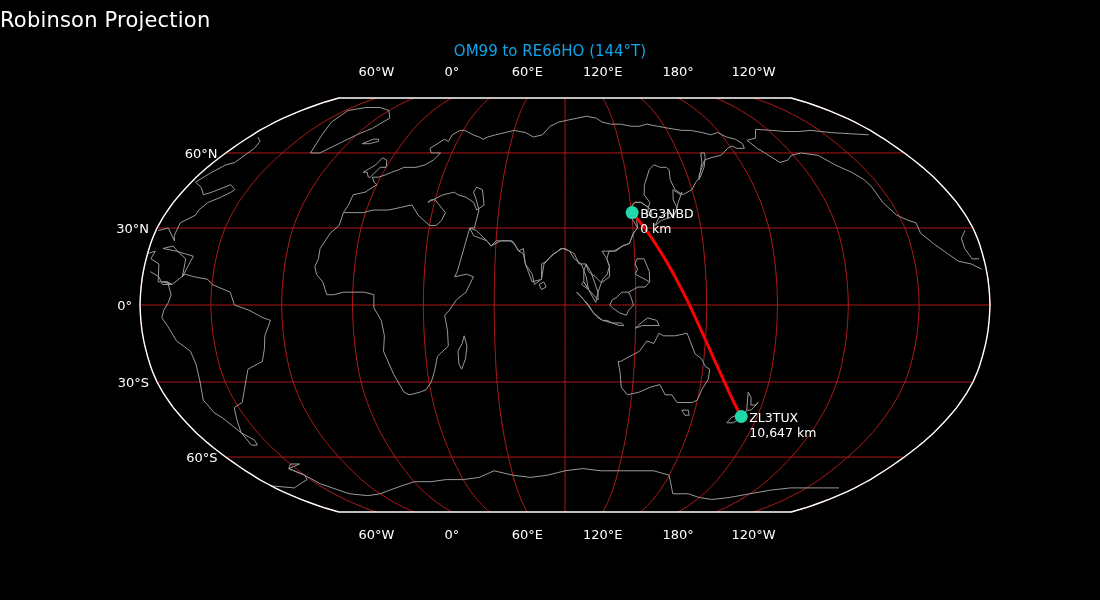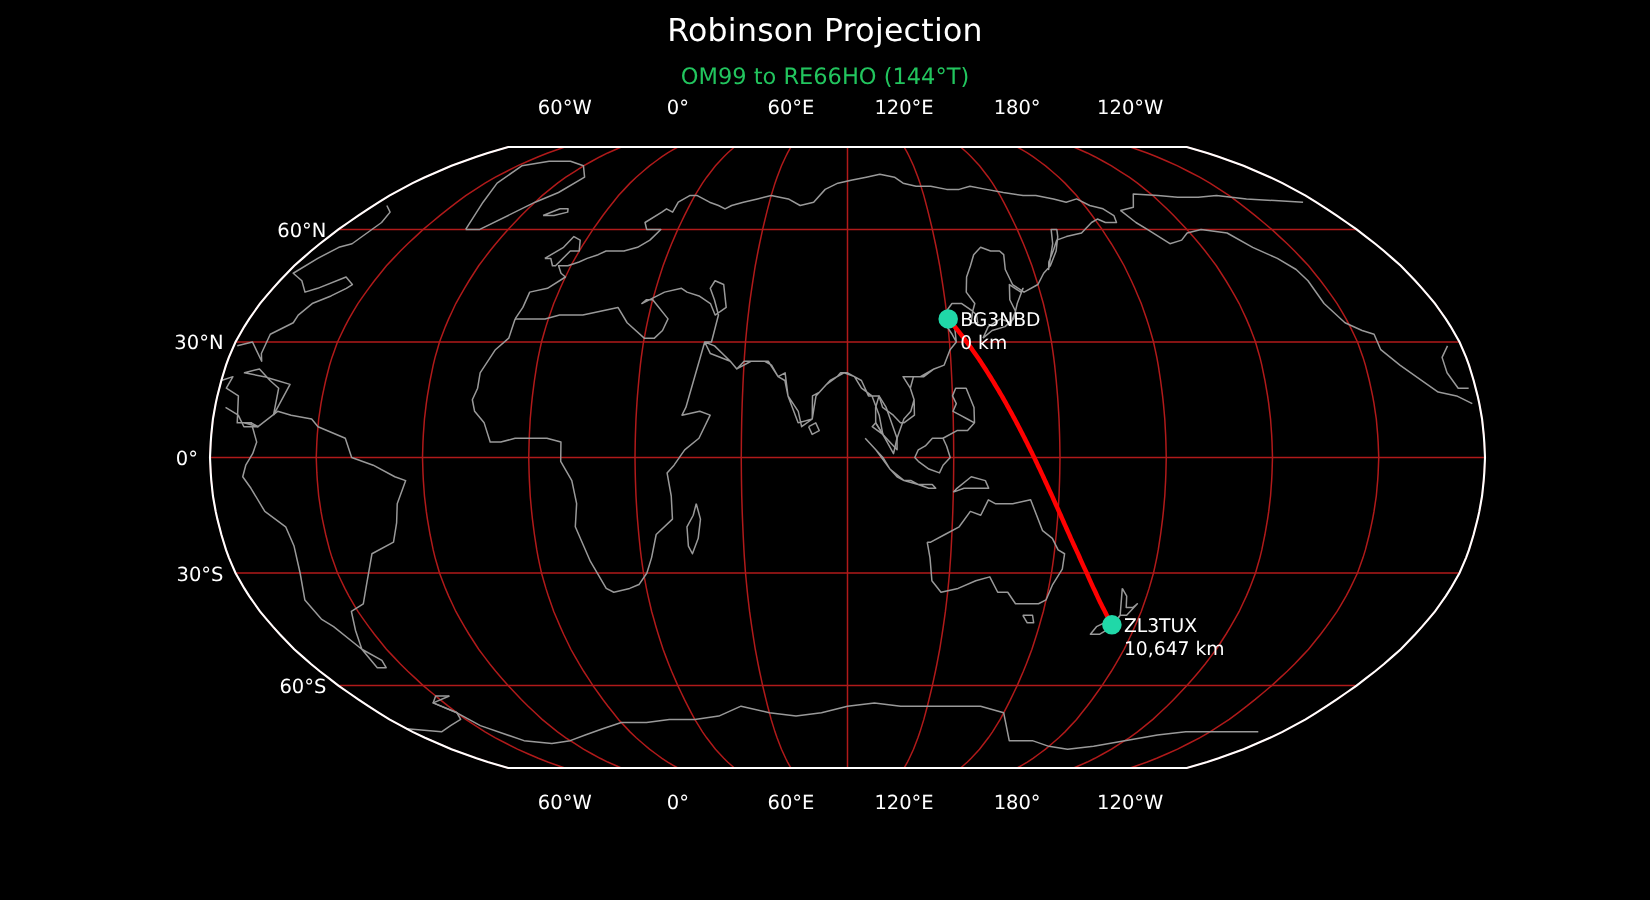--- a/index.html
+++ b/index.html
@@ -18,33 +18,32 @@
     position: relative;
     width: 1100px;
     height: 600px;
     background: #000000;
   }
   .title {
     position: absolute;
     left: 0;
     top: 8px;
     width: 1100px;
-    text-align: center;
     font-size: 21px;
     color: #ffffff;
     letter-spacing: 0.2px;
   }
   .subtitle {
     position: absolute;
     left: 0;
     top: 42px;
     width: 1100px;
     text-align: center;
     font-size: 15px;
-    color: #22c55e;
+    color: #0ea5e9;
   }
   #mapsvg {
     position: absolute;
     left: 0;
     top: 0;
   }
   .axlabel {
     font-family: "DejaVu Sans", sans-serif;
     font-size: 13px;
     fill: #ffffff;

